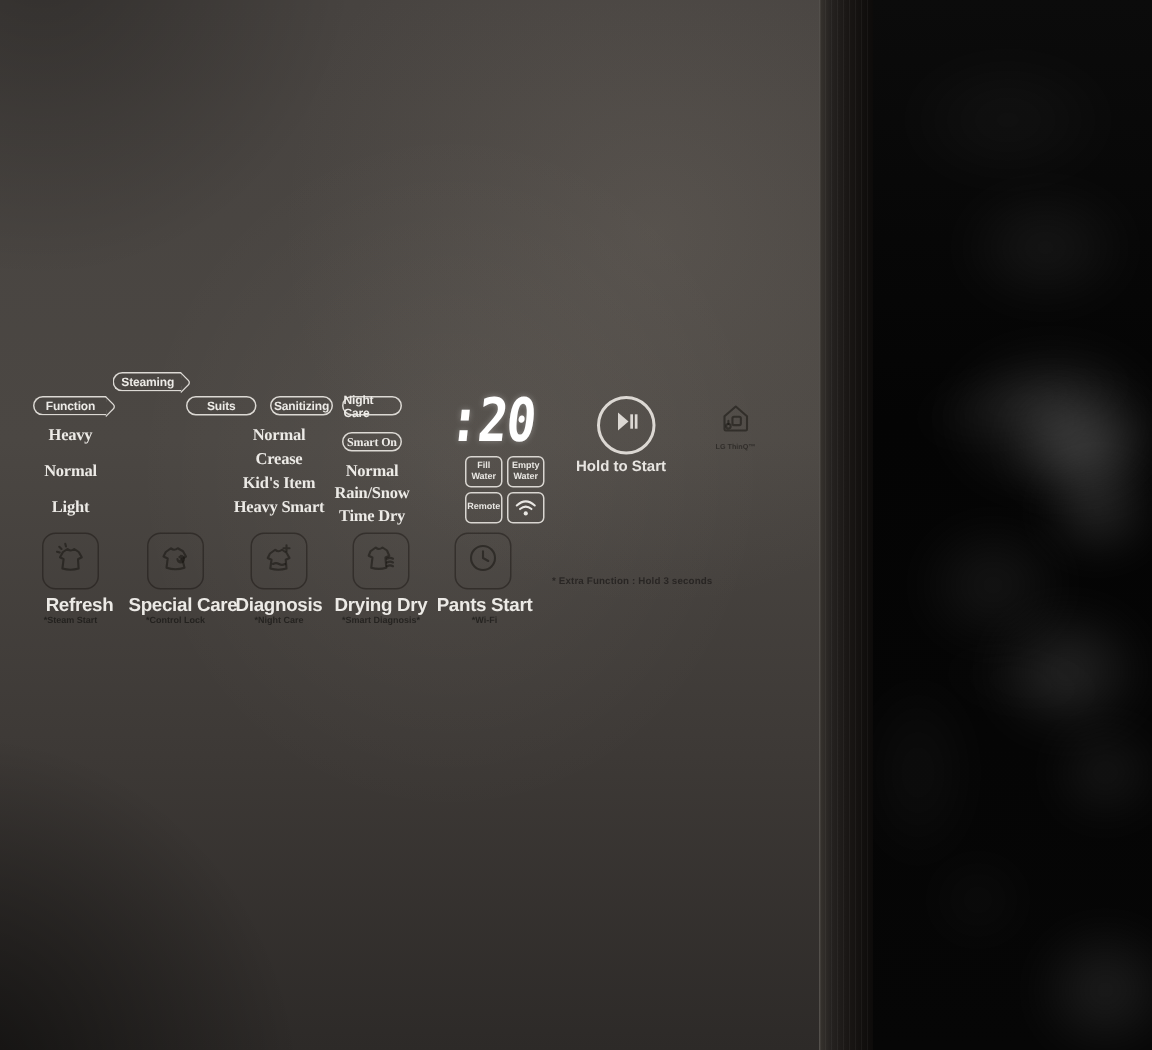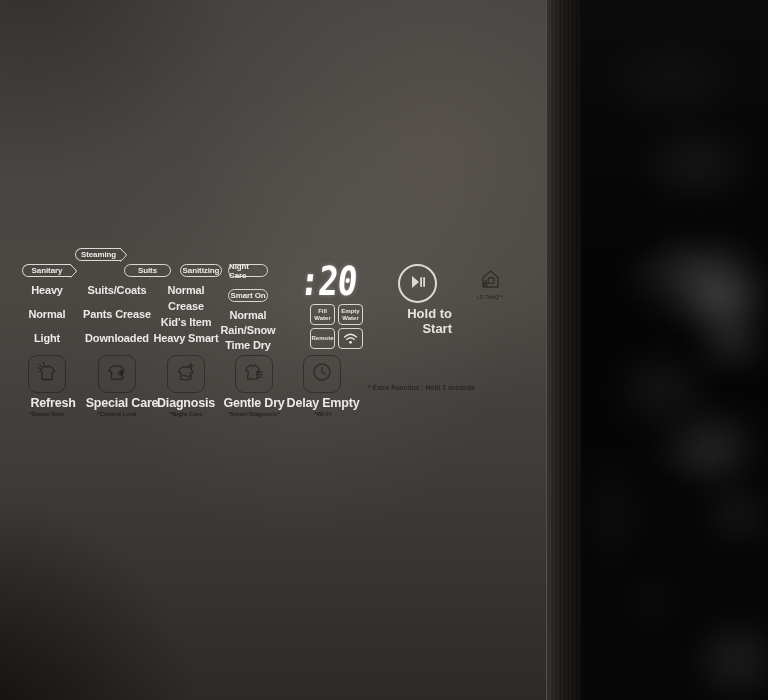--- a/index.html
+++ b/index.html
@@ -29,42 +29,42 @@
     background:radial-gradient(closest-side, rgba(255,255,255,0.55), rgba(255,255,255,0) 72%);
     filter:blur(14px);}
   .pill{position:absolute;display:flex;align-items:center;justify-content:center;
     height:13px;border:1px solid #dcd9d4;border-radius:7px;color:#eceae6;
     font-size:8px;font-weight:bold;letter-spacing:-0.1px;box-sizing:border-box;}
   .pill.arrow{border-radius:7px 0 0 7px;border-right:none;}
   .pill.arrow::after{content:"";position:absolute;right:-4.6px;top:1.3px;width:8.6px;height:8.6px;
     border-top:1px solid #dcd9d4;border-right:1px solid #dcd9d4;border-top-right-radius:3px;
     transform:rotate(45deg);}
 
-  .modecol{position:absolute;text-align:center;}
+  .modecol{position:absolute;text-align:center;font-family:Liberation Serif, serif;}
   .modecol .m{font-size:11px;font-weight:bold;line-height:12px;color:#eceae6;letter-spacing:-0.15px;}
   .gap24 .m{margin-bottom:12px;}
   .gap16 .m{margin-bottom:4px;}
   .gap15 .m{margin-bottom:3px;}
 
   
   .seg-time{position:absolute;left:302px;top:261px;width:80px;color:#ffffff;
     font-family:"DejaVu Sans Mono",monospace;font-weight:bold;font-size:40px;line-height:40px;
     letter-spacing:-1px;transform:skewX(-6deg) scaleX(0.82);transform-origin:left top;
     text-shadow:0 0 5px rgba(255,255,255,0.30);}
 
   .badges{position:absolute;left:310px;top:304px;display:grid;
     grid-template-columns:25px 25px;grid-auto-rows:21px;gap:3px;}
   .badge{border:1px solid #d9d6d1;border-radius:4px;display:flex;align-items:center;
     justify-content:center;text-align:center;color:#e9e7e3;font-size:6px;font-weight:bold;
     line-height:6.5px;box-sizing:border-box;padding:1px;}
 
   .start-btn{position:absolute;left:398px;top:264px;width:39px;height:39px;border-radius:50%;
     border:2px solid #dcd8d3;box-sizing:border-box;display:flex;align-items:center;justify-content:center;}
-  .start-label{position:absolute;left:384px;top:306px;width:68px;text-align:right;
-    font-size:13px;font-weight:bold;color:#e7e4e0;}
+  .start-label{position:absolute;left:384px;top:306px;width:68px;text-align:left;
+    font-size:10px;font-weight:bold;color:#e7e4e0;}
 
   .home-wrap{position:absolute;left:477px;top:268px;width:26px;text-align:center;}
   .home-caption{margin-top:1px;font-size:4.8px;font-weight:bold;color:rgba(15,13,11,0.5);
     white-space:nowrap;}
 
   .note{position:absolute;left:368px;top:384px;font-size:6.5px;font-weight:bold;
     color:rgba(12,10,9,0.52);letter-spacing:0.1px;}
 
   .fn-square{position:absolute;top:355px;width:38px;height:38px;border-radius:9px;
     border:1.5px solid rgba(18,15,13,0.42);box-sizing:border-box;
@@ -76,36 +76,31 @@
   .etched{stroke:rgba(18,15,12,0.5);fill:none;stroke-width:1.4;stroke-linecap:round;stroke-linejoin:round;}
 </style>
 </head>
 <body>
 
 <div class="stage">
 
   <div class="panel">
 
     <div>
-      <span class="pill arrow" style="left:22px;top:264px;width:49px">Sanitary</span>
+      <span class="pill arrow" style="left:22px;top:264px;width:49px">Function</span>
       <span class="pill arrow" style="left:75px;top:248px;width:46px">Steaming</span>
       <span class="pill" style="left:124px;top:264px;width:47px">Suits</span>
       <span class="pill" style="left:180px;top:264px;width:42px">Sanitizing</span>
       <span class="pill" style="left:228px;top:264px;width:40px">Night Care</span>
     </div>
 
     <div class="modecol gap24" style="left:19px;top:284px;width:56px">
       <div class="m">Heavy</div>
       <div class="m">Normal</div>
       <div class="m">Light</div>
-    </div>
-    <div class="modecol gap24" style="left:82px;top:284px;width:70px">
-      <div class="m">Suits/Coats</div>
-      <div class="m">Pants Crease</div>
-      <div class="m">Downloaded</div>
     </div>
     <div class="modecol gap16" style="left:153px;top:284px;width:66px">
       <div class="m">Normal</div>
       <div class="m">Crease</div>
       <div class="m">Kid's Item</div>
       <div class="m">Heavy Smart</div>
     </div>
     <div class="modecol gap15" style="left:216px;top:284px;width:64px">
       <span class="pill" style="position:relative;display:inline-flex;width:40px;margin-bottom:7px">Smart On</span>
       <div class="m">Normal</div>
@@ -191,22 +186,22 @@
         <svg width="26" height="26" viewBox="0 0 26 26">
           <circle class="etched" cx="13" cy="13" r="8"></circle>
           <path class="etched" d="M13 8.5 V13 L16.5 15"></path>
         </svg>
       </span>
     </div>
 
     <div class="fn-label" style="left:18px;width:70px">Refresh</div>
     <div class="fn-label" style="left:82px;width:80px">Special Care</div>
     <div class="fn-label" style="left:151px;width:70px">Diagnosis</div>
-    <div class="fn-label" style="left:217px;width:74px">Gentle Dry</div>
-    <div class="fn-label" style="left:286px;width:74px">Delay Empty</div>
+    <div class="fn-label" style="left:217px;width:74px">Drying Dry</div>
+    <div class="fn-label" style="left:286px;width:74px">Pants Start</div>
 
     <div class="fn-sub" style="left:12px;width:70px">*Steam Start</div>
     <div class="fn-sub" style="left:77px;width:80px">*Control Lock</div>
     <div class="fn-sub" style="left:151px;width:70px">*Night Care</div>
     <div class="fn-sub" style="left:217px;width:74px">*Smart Diagnosis*</div>
     <div class="fn-sub" style="left:286px;width:74px">*Wi-Fi</div>
   </div>
 
   <div class="door-edge"></div>
 

